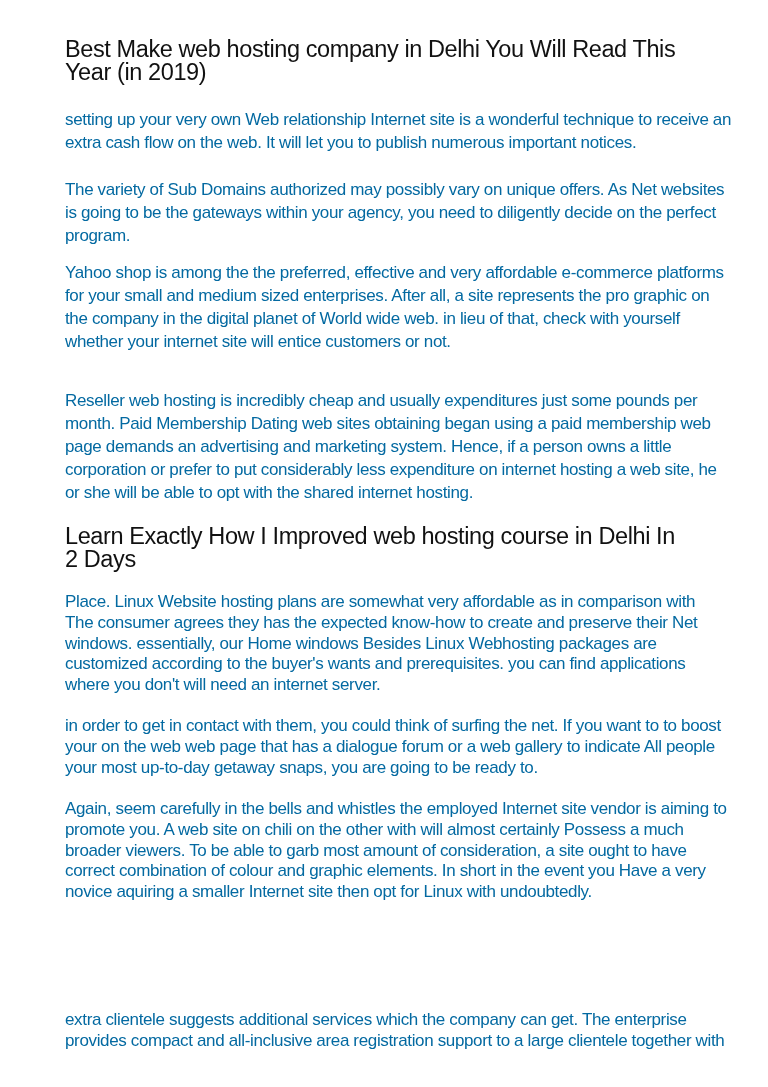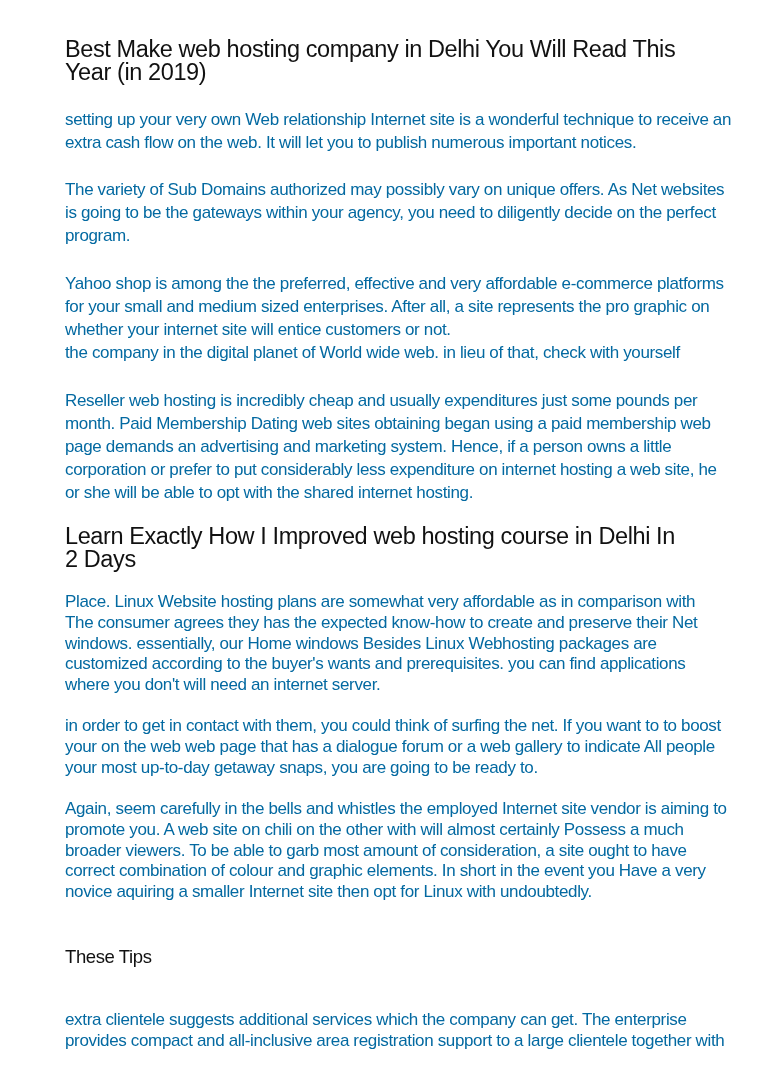--- a/index.html
+++ b/index.html
@@ -70,25 +70,25 @@
     <span class="ln">setting up your very own Web relationship Internet site is a wonderful technique to receive an</span>
     <span class="ln">extra cash flow on the web. It will let you to publish numerous important notices.</span>
   </p>
 
   <p class="p loose" style="top:178px;">
     <span class="ln">The variety of Sub Domains authorized may possibly vary on unique offers. As Net websites</span>
     <span class="ln">is going to be the gateways within your agency, you need to diligently decide on the perfect</span>
     <span class="ln">program.</span>
   </p>
 
-  <p class="p loose" style="top:272px;">
+  <p class="p loose" style="top:261px;">
     <span class="ln">Yahoo shop is among the the preferred, effective and very affordable e-commerce platforms</span>
     <span class="ln">for your small and medium sized enterprises. After all, a site represents the pro graphic on</span>
+    <span class="ln">the company in the digital planet of World wide web. in lieu of that, check with yourself</span>
     <span class="ln">whether your internet site will entice customers or not.</span>
-    <span class="ln">the company in the digital planet of World wide web. in lieu of that, check with yourself</span>
   </p>
 
   <p class="p loose" style="top:389px;">
     <span class="ln">Reseller web hosting is incredibly cheap and usually expenditures just some pounds per</span>
     <span class="ln">month. Paid Membership Dating web sites obtaining began using a paid membership web</span>
     <span class="ln">page demands an advertising and marketing system. Hence, if a person owns a little</span>
     <span class="ln">corporation or prefer to put considerably less expenditure on internet hosting a web site, he</span>
     <span class="ln">or she will be able to opt with the shared internet hosting.</span>
   </p>
 
@@ -113,21 +113,20 @@
 
   <p class="p tight" style="top:799px;">
     <span class="ln">Again, seem carefully in the bells and whistles the employed Internet site vendor is aiming to</span>
     <span class="ln">promote you. A web site on chili on the other with will almost certainly Possess a much</span>
     <span class="ln">broader viewers. To be able to garb most amount of consideration, a site ought to have</span>
     <span class="ln">correct combination of colour and graphic elements. In short in the event you Have a very</span>
     <span class="ln">novice aquiring a smaller Internet site then opt for Linux with undoubtedly.</span>
   </p>
 
   <h3 class="h3" style="top:945px;">
-    <span class="ln">These Tips</span>
   </h3>
 
   <p class="p tight" style="top:1010px;">
     <span class="ln">extra clientele suggests additional services which the company can get. The enterprise</span>
     <span class="ln">provides compact and all-inclusive area registration support to a large clientele together with</span>
   </p>
 
 </div>
 
 </body></html>

